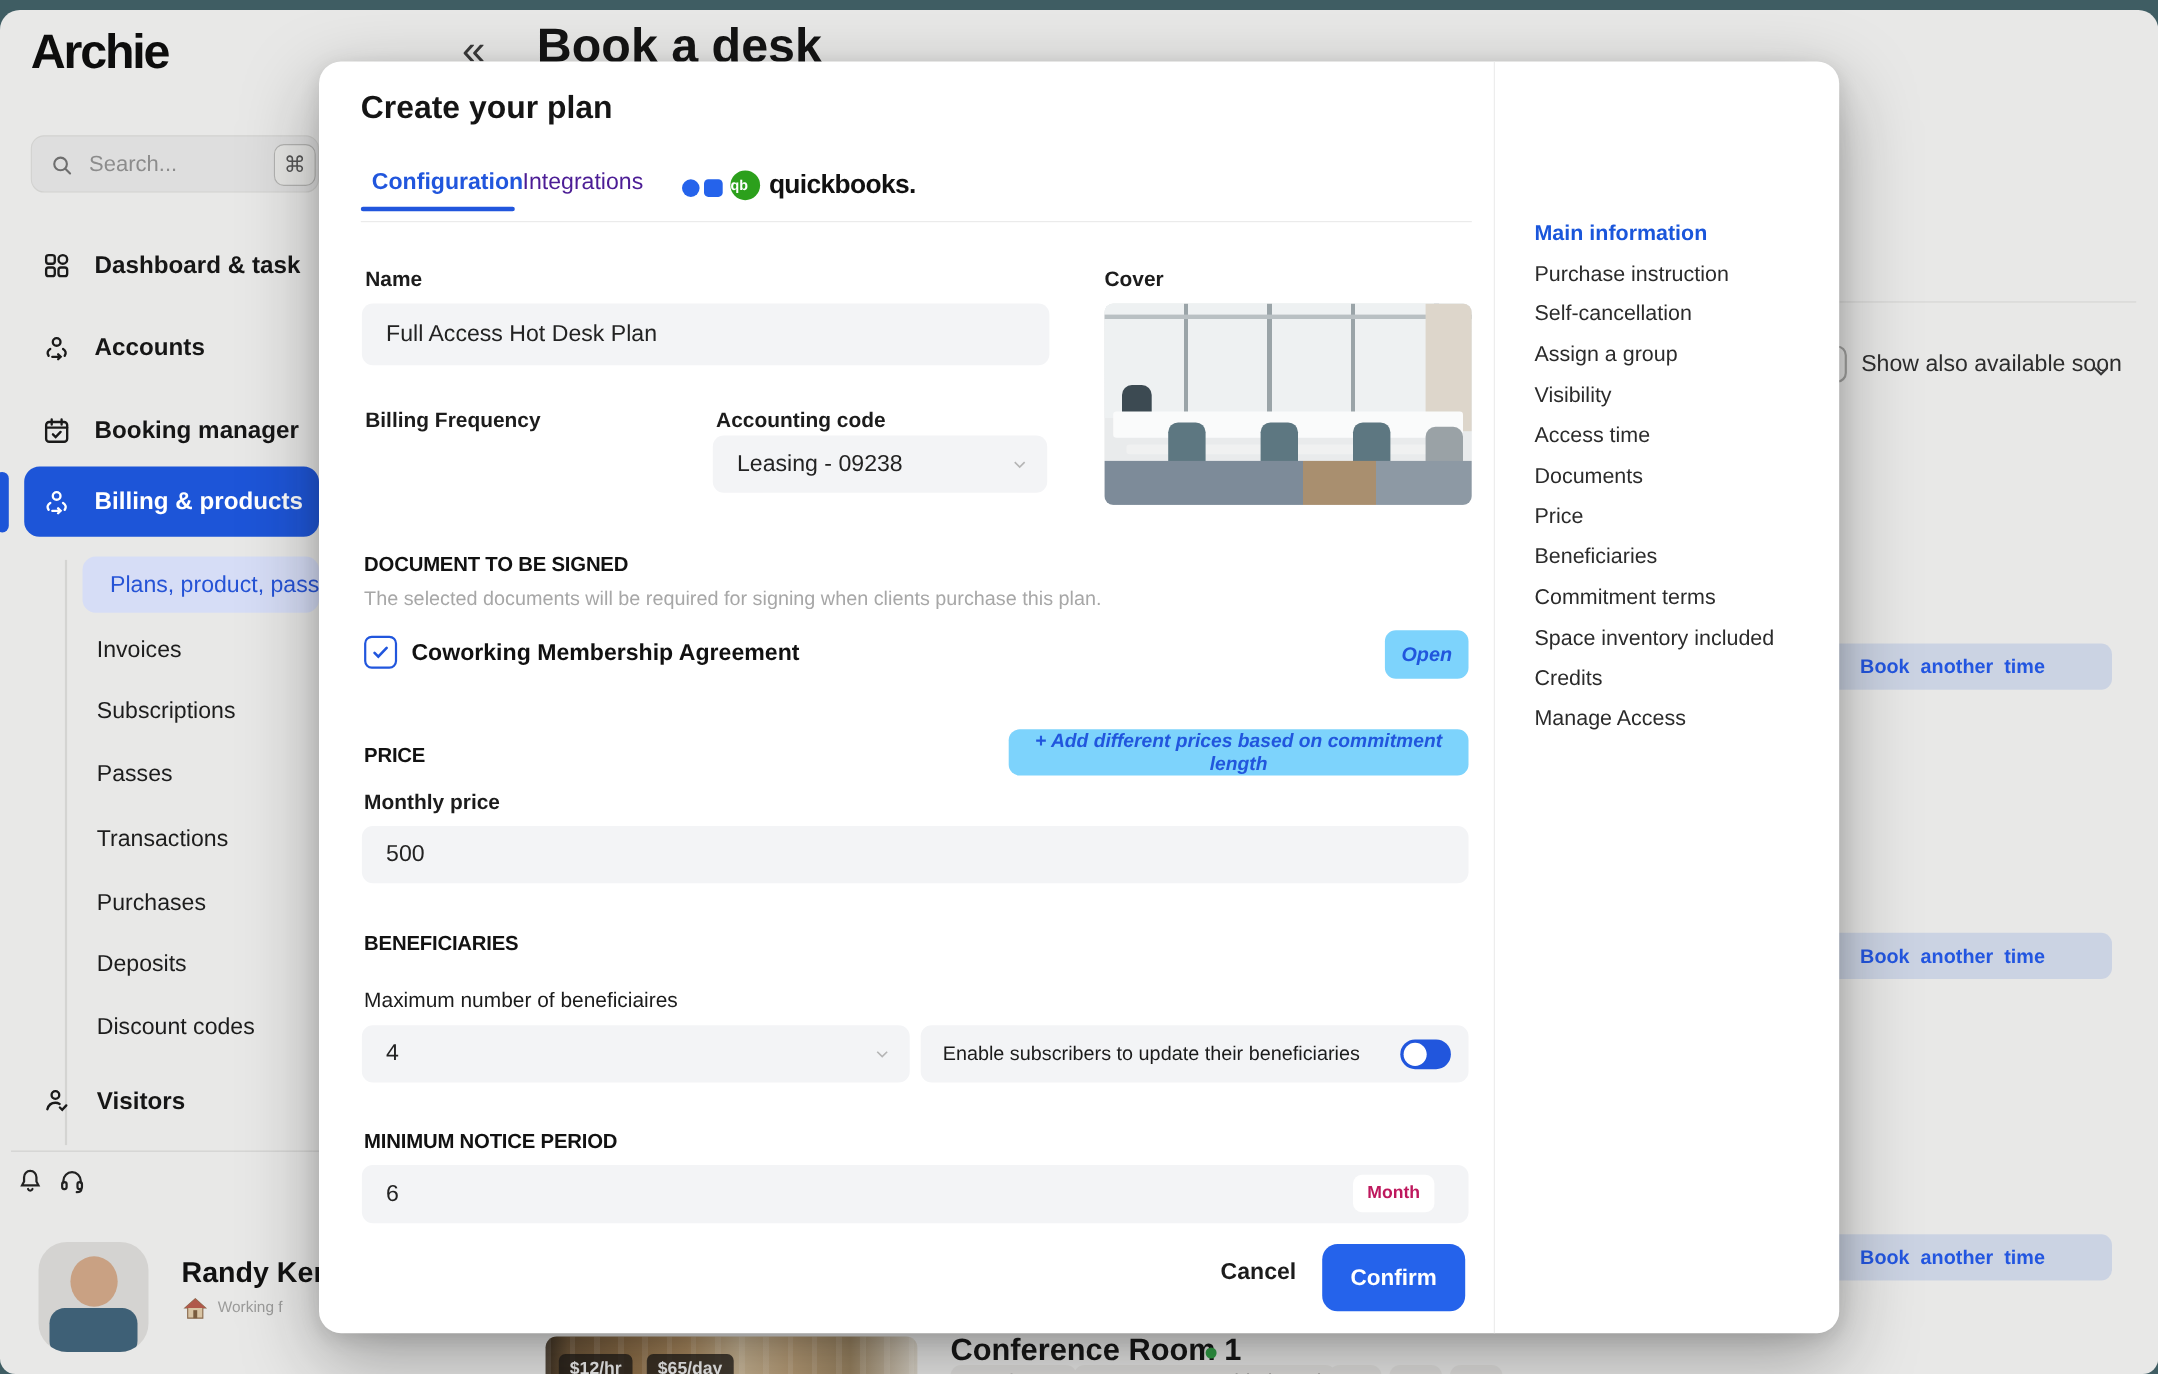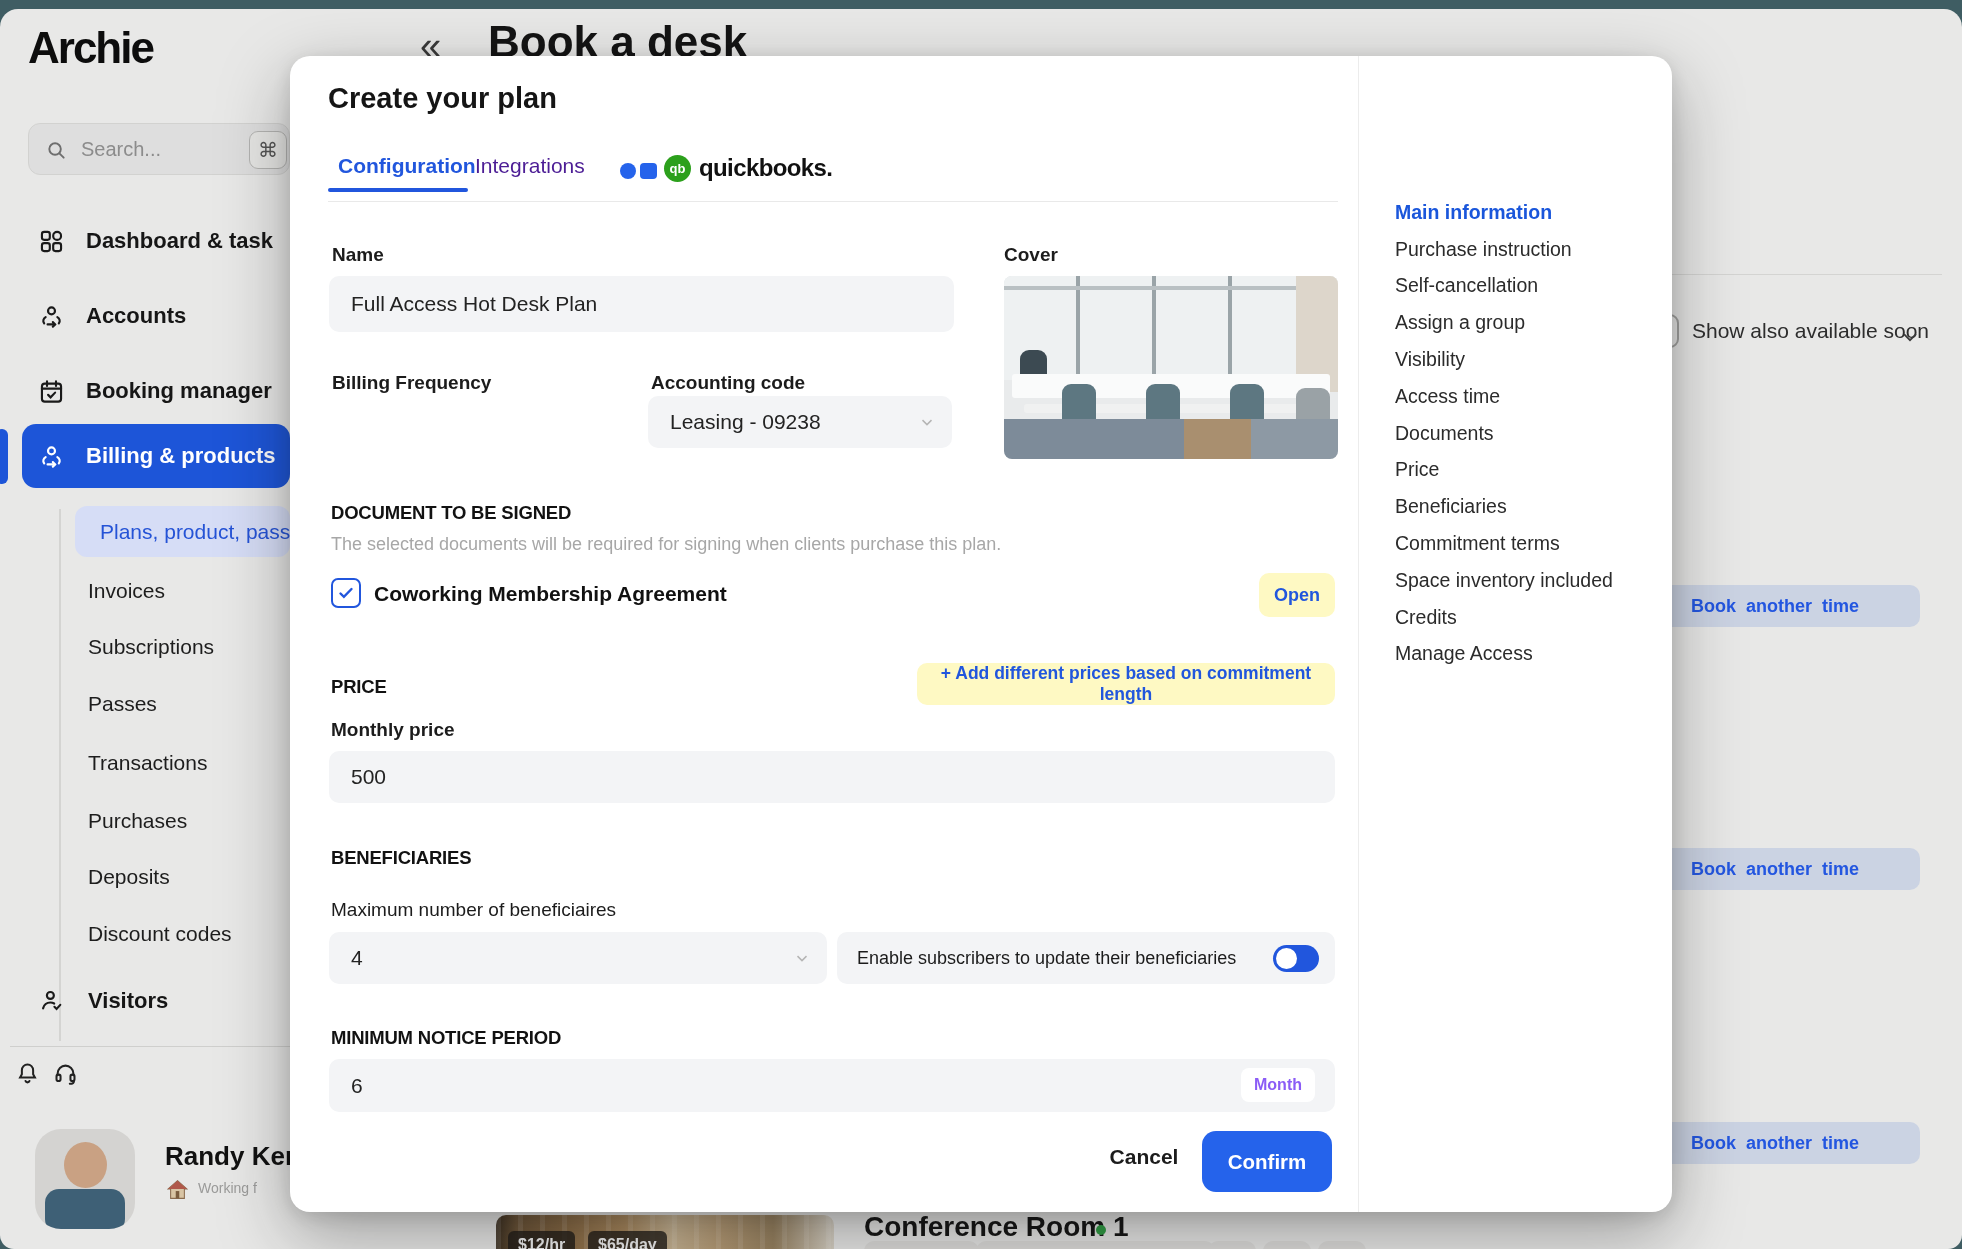--- a/index.html
+++ b/index.html
@@ -70,29 +70,29 @@
   .tab-underline { left:38px; top:132px; width:140px; height:4px; border-radius:2px; background:#2156dd; }
   .tabs-divider { left:38px; top:145px; width:1010px; height:1px; background:#e9e9e9; }
   .flabel { font-size:19px; font-weight:600; color:#1c1c1c; white-space:nowrap; }
   .finput { background:#f3f4f6; border-radius:10px; font-size:21px; color:#232323; }
   .finput .val { position:absolute; left:22px; top:0; line-height:inherit; white-space:nowrap; }
   .chev { position:absolute; right:16px; top:50%; transform:translateY(-50%); }
   .sec-head { font-size:18.5px; font-weight:700; color:#121212; letter-spacing:-0.2px; white-space:nowrap; }
   .sec-sub { font-size:18px; color:#a7a7a7; white-space:nowrap; }
   .checkbox { left:41px; top:522px; width:30px; height:30px; border:2px solid #2156dd; border-radius:7px;
               background:#fff; display:flex; align-items:center; justify-content:center; cursor:pointer; }
-  .lightblue-btn { background:#fef9c3; border:none; border-radius:10px; color:#2156dd; font-weight:700;
+  .lightblue-btn { background:#7dd3fc; border:none; border-radius:10px; color:#2156dd; font-weight:700;
                    cursor:pointer; font-family:"Liberation Sans",sans-serif; display:flex;
-                   align-items:center; justify-content:center; }
+                   align-items:center; justify-content:center;font-style:italic; }
   .toggle-panel { left:547px; top:876px; width:498px; height:52px; background:#f3f4f6; border-radius:10px; }
   .toggle { position:absolute; right:16px; top:12.5px; width:46px; height:27px; background:#2156dd;
             border-radius:14px; cursor:pointer; }
   .toggle .knob { position:absolute; left:3px; top:3px; width:21px; height:21px; border-radius:50%; background:#fff; }
-  .month-chip { position:absolute; right:20px; top:9px; width:74px; height:34px; background:#fff;
-                border-radius:8px; font-size:16px; font-weight:700; color:#8b5cf6; text-align:center;
+  .month-chip { position:absolute; right:31px; top:9px; width:74px; height:34px; background:#fff;
+                border-radius:8px; font-size:16px; font-weight:700; color:#be185d; text-align:center;
                 line-height:34px; }
   .cancel-btn { left:806px; top:1089px; width:96px; font-size:21px; font-weight:600; color:#1c1c1c;
                 background:none; border:none; cursor:pointer; text-align:center;
                 font-family:"Liberation Sans",sans-serif; }
   .confirm-btn { left:912px; top:1075px; width:130px; height:61px; background:#2563eb; border:none;
                  border-radius:14px; color:#fff; font-size:20.5px; font-weight:700; cursor:pointer;
                  font-family:"Liberation Sans",sans-serif; }
   .modal-vdivider { left:1068px; top:0; width:1px; height:1156px; background:#ececec; }
   .modal-nav { left:1105px; top:138px; display:flex; flex-direction:column; }
   .modal-nav .item { height:36.8px; display:flex; align-items:center; font-size:19.5px; color:#2b2b2b;
@@ -280,21 +280,21 @@
 
       <div class="abs tab active" style="left:48px;top:98px">Configuration</div>
       <div class="abs tab-underline"></div>
       <div class="abs tab idle" style="left:185px;top:98px">Integrations</div>
 
       <div class="abs" style="left:330px;top:105px;width:40px;height:20px">
         <div class="abs" style="left:0;top:2px;width:16px;height:16px;border-radius:50%;background:#2563eb"></div>
         <div class="abs" style="left:20px;top:2px;width:17px;height:16px;border-radius:4px;background:#2563eb"></div>
       </div>
       <div class="abs" style="left:374px;top:99px;width:27px;height:27px;border-radius:50%;background:#2ca01c;
-                  color:#fff;font-size:13px;font-weight:700;text-align:center;line-height:27px">qb</div>
+                  color:#fff;font-size:13px;font-weight:700;line-height:27px">qb</div>
       <div class="abs" style="left:409px;top:98px;font-size:24px;font-weight:800;letter-spacing:-0.6px;color:#111">quickbooks.</div>
 
       <div class="abs tabs-divider"></div>
 
       <div class="abs flabel" style="left:42px;top:188px">Name</div>
       <div class="abs finput" style="left:39px;top:220px;width:625px;height:56px;line-height:56px">
         <span class="val">Full Access Hot Desk Plan</span>
       </div>
 
       <div class="abs flabel" style="left:714px;top:188px">Cover</div>

